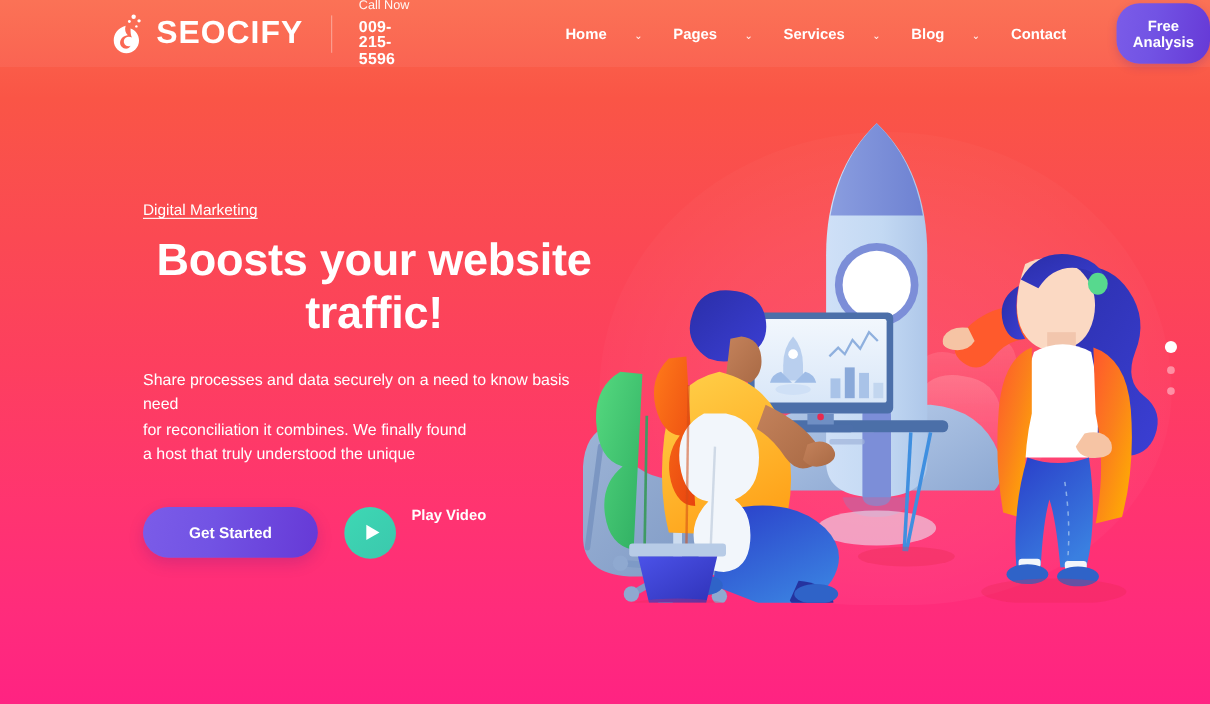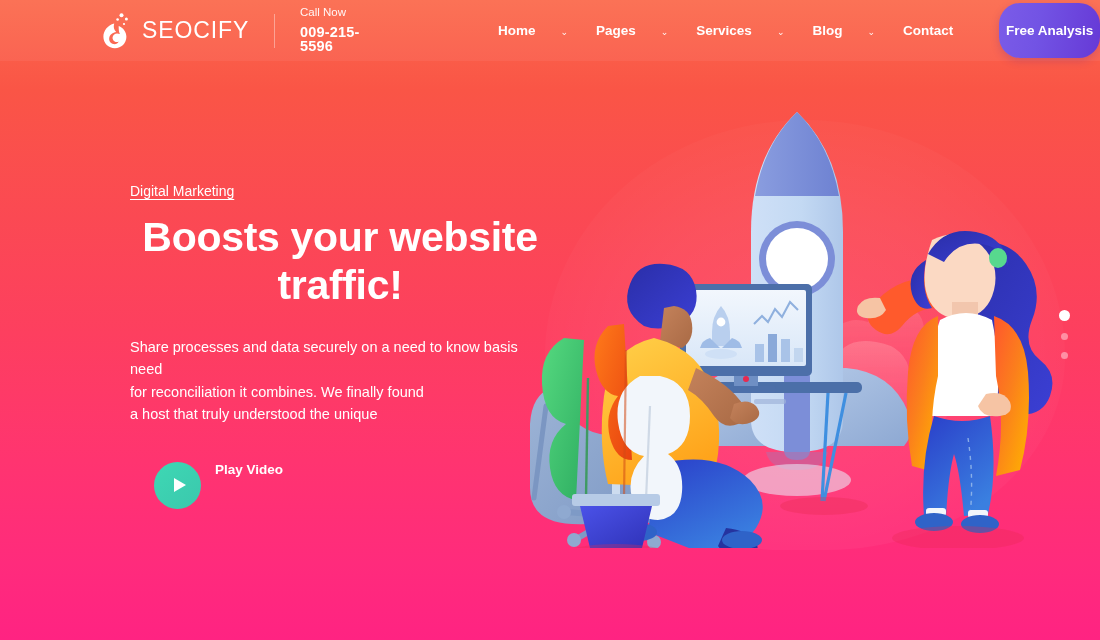--- a/index.html
+++ b/index.html
@@ -44,21 +44,21 @@
     position:absolute; left:0; top:0;
     width:1100px; height:61px;
     background:rgba(255,255,255,0.055);
     display:flex; align-items:center;
     z-index:40;
   }
 
   .brand { display:flex; align-items:center; margin-left:101px; }
   .logo-mark { position:relative; width:32px; height:38px; margin-right:9px; }
   .brand-name {
-    color:#fff; font-size:23px; font-weight:normal;
+    color:#fff; font-size:29px; font-weight:bold;
     letter-spacing:0.9px;
   }
 
   .divider {
     width:1px; height:34px;
     background:rgba(255,255,255,0.38);
     margin-left:25px;
   }
 
   .call {
@@ -255,20 +255,21 @@
       <span>traffic!</span>
     </h1>
 
     <p class="hero-desc">
       <span>Share processes and data securely on a need to know basis need</span>
       <span>for reconciliation it combines. We finally found</span>
       <span>a host that truly understood the unique</span>
     </p>
 
     <div class="hero-actions">
+      <button class="btn-primary">Get Started</button>
 
       <div class="play-wrap">
         <span class="play-circle">
           <span class="play-tri"></span>
         </span>
         <span class="play-label">Play Video</span>
       </div>
     </div>
   </section>
 

